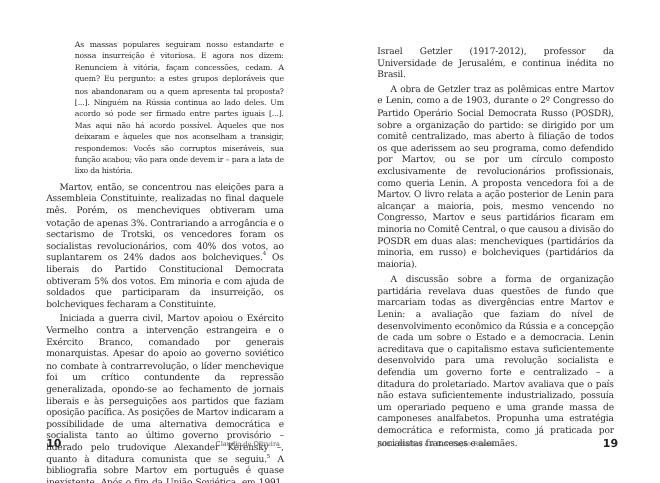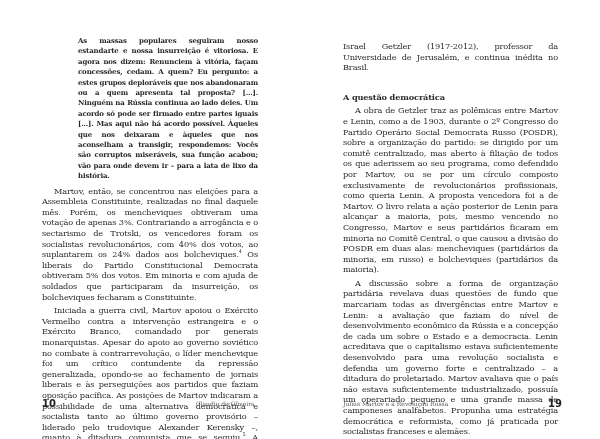--- a/index.html
+++ b/index.html
@@ -4,21 +4,21 @@
 <style>
   html, body { margin:0; padding:0; }
   body { width:600px; height:439px; background:#ffffff; position:relative; overflow:hidden;
          font-family:"DejaVu Serif", serif; color:#2a2a2a; }
   .page { position:absolute; top:0; height:439px; width:300px; }
   .page.left { left:0; }
   .page.right { left:300px; }
   .col { position:absolute; font-size:8.2px; line-height:10.6px; text-align:justify; letter-spacing:-0.15px; }
   .left .col { left:42px; width:216px; }
   .right .col { left:43px; width:215px; }
-  .quote { margin:0 0 0 36px; font-size:7px; line-height:10.4px; letter-spacing:-0.15px;font-weight:bold; }
+  .quote { margin:0 0 0 26px; font-size:7px; line-height:10.4px; letter-spacing:-0.15px; }
   p { margin:0; text-indent:12px; }
   p.noindent { text-indent:0; }
   p + p { margin-top:3px; }
   .quote + p { margin-top:4px; }
   .heading { font-weight:bold; font-size:8.2px; margin:19px 0 3px 0; text-indent:0; }
   .footer { position:absolute; top:400px; font-size:6px; color:#555; }
   .pnum { position:absolute; top:398px; font-size:10px; font-weight:bold; color:#222; font-family:"DejaVu Sans", sans-serif; }
   sup { font-size:5px; line-height:0; }
 </style>
 </head>
@@ -31,20 +31,19 @@
     <p><span>Iniciada a guerra civil, Martov apoiou o Exército Vermelho contra a intervenção estrangeira e o Exército Branco, comandado por generais monarquistas. Apesar do apoio ao governo soviético no combate à contrarrevolução, o líder menchevique foi um crítico contundente da repressão generalizada, opondo-se ao fechamento de jornais liberais e às perseguições aos partidos que faziam oposição pacífica. As posições de Martov indicaram a possibilidade de uma alternativa democrática e socialista tanto ao último governo provisório – liderado pelo trudovique Alexander Kerensky –, quanto à ditadura comunista que se seguiu.</span><sup>5</sup><span> A bibliografia sobre Martov em português é quase inexistente. Após o fim da União Soviética, em 1991, foram publicados vários livros revalorizando o papel de Martov na Revolução Russa. Porém, a obra fundamental sobre ele foi publicada ainda em 1967, pela Editora da Universidade de Cambridge, do Reino Unido, em coedição com a Universidade de Melbourne, da Austrália. Intitulada </span></p>
 
   </div>
   <div class="pnum" style="left:42px;">10</div>
   <div class="footer" style="left:196px;">Claudio de Oliveira</div>
 </div>
 
 <div class="page right">
   <div class="col" style="top:41px;">
     <p class="noindent">Israel Getzler (1917-2012), professor da Universidade de Jerusalém, e continua inédita no Brasil.</p>
-    <div class="heading">A questão democrática</div>
     <p>A obra de Getzler traz as polêmicas entre Martov e Lenin, como a de 1903, durante o 2º Congresso do Partido Operário Social Democrata Russo (POSDR), sobre a organização do partido: se dirigido por um comitê centralizado, mas aberto à filiação de todos os que aderissem ao seu programa, como defendido por Martov, ou se por um círculo composto exclusivamente de revolucionários profissionais, como queria Lenin. A proposta vencedora foi a de Martov. O livro relata a ação posterior de Lenin para alcançar a maioria, pois, mesmo vencendo no Congresso, Martov e seus partidários ficaram em minoria no Comitê Central, o que causou a divisão do POSDR em duas alas: mencheviques (partidários da minoria, em russo) e bolcheviques (partidários da maioria).</p>
     <p>A discussão sobre a forma de organização partidária revelava duas questões de fundo que marcariam todas as divergências entre Martov e Lenin: a avaliação que faziam do nível de desenvolvimento econômico da Rússia e a concepção de cada um sobre o Estado e a democracia. Lenin acreditava que o capitalismo estava suficientemente desenvolvido para uma revolução socialista e defendia um governo forte e centralizado – a ditadura do proletariado. Martov avaliava que o país não estava suficientemente industrializado, possuía um operariado pequeno e uma grande massa de camponeses analfabetos. Propunha uma estratégia democrática e reformista, como já praticada por socialistas franceses e alemães.</p>
 
   </div>
   <div class="footer" style="left:43px;">Julius Martov e a Revolução Russa</div>
   <div class="pnum" style="left:248px;">19</div>
 </div>
 
 </body></html>

